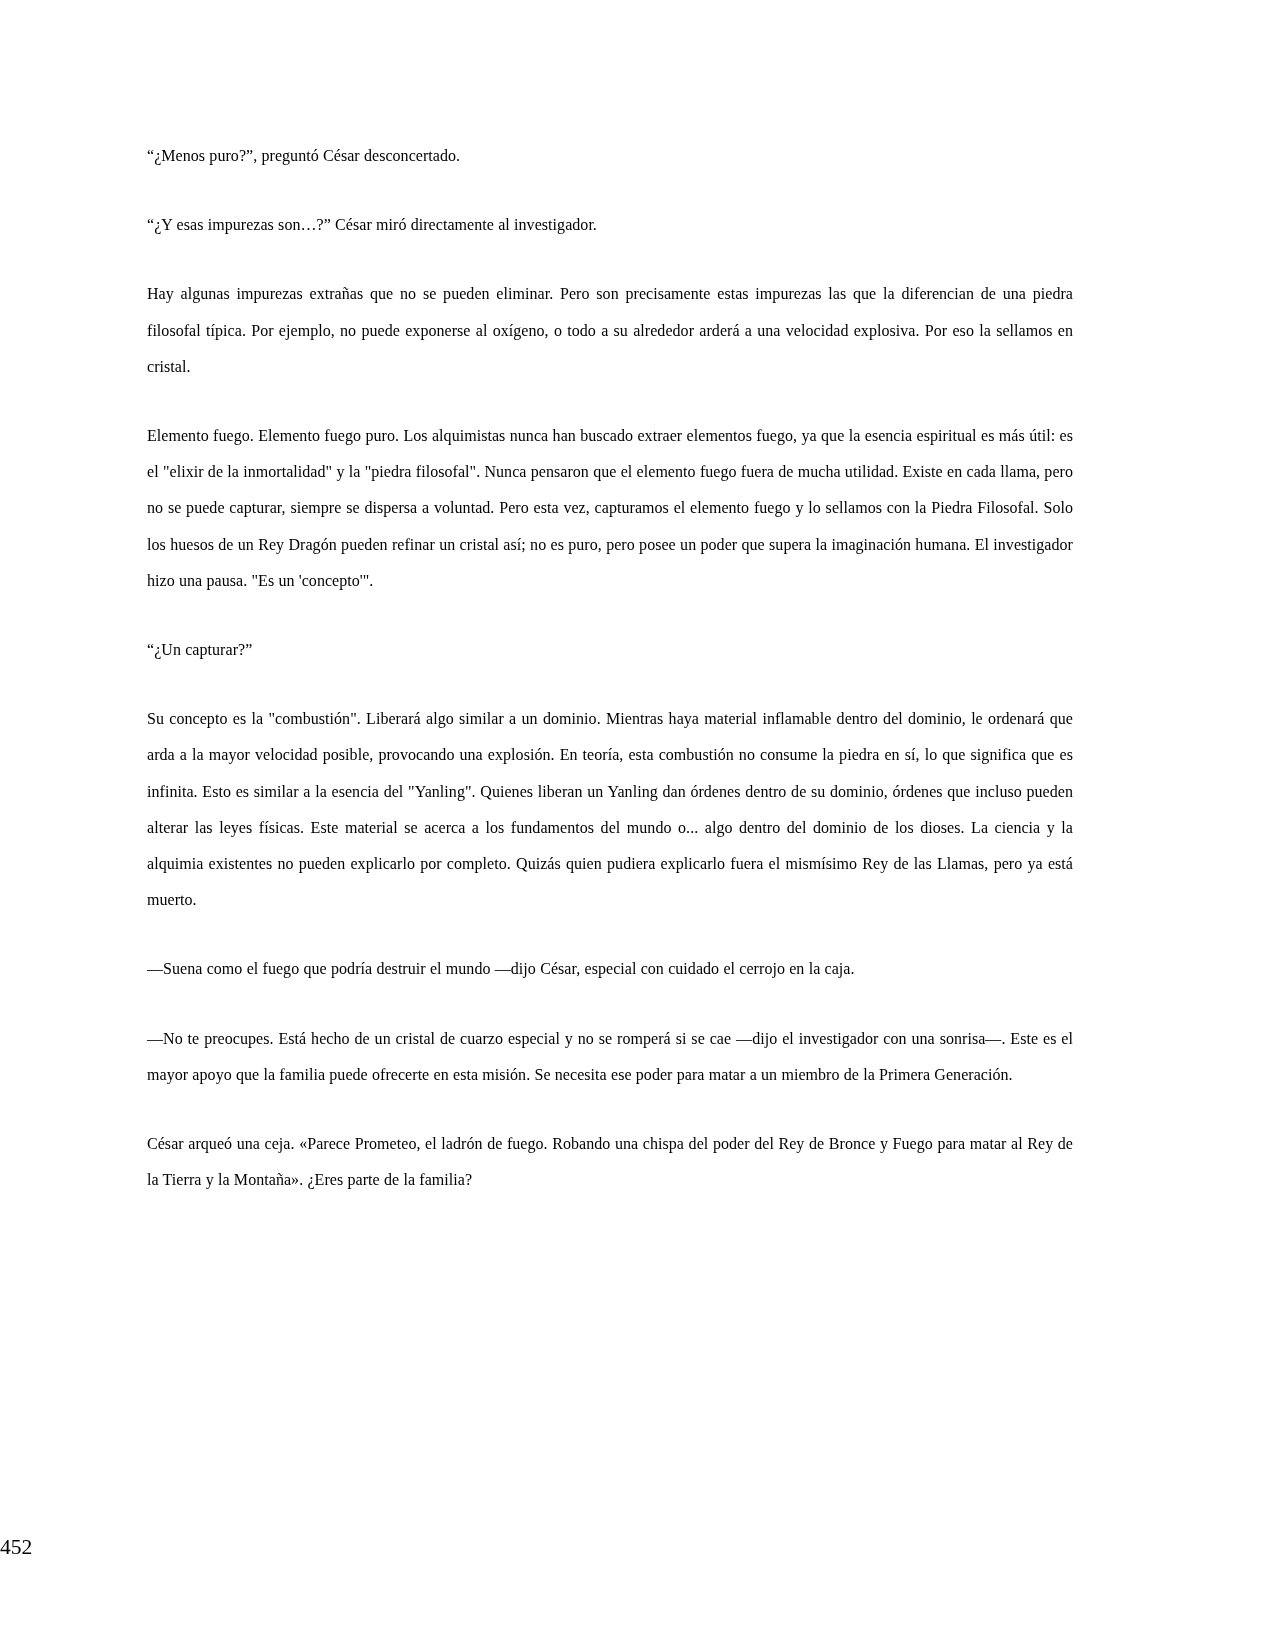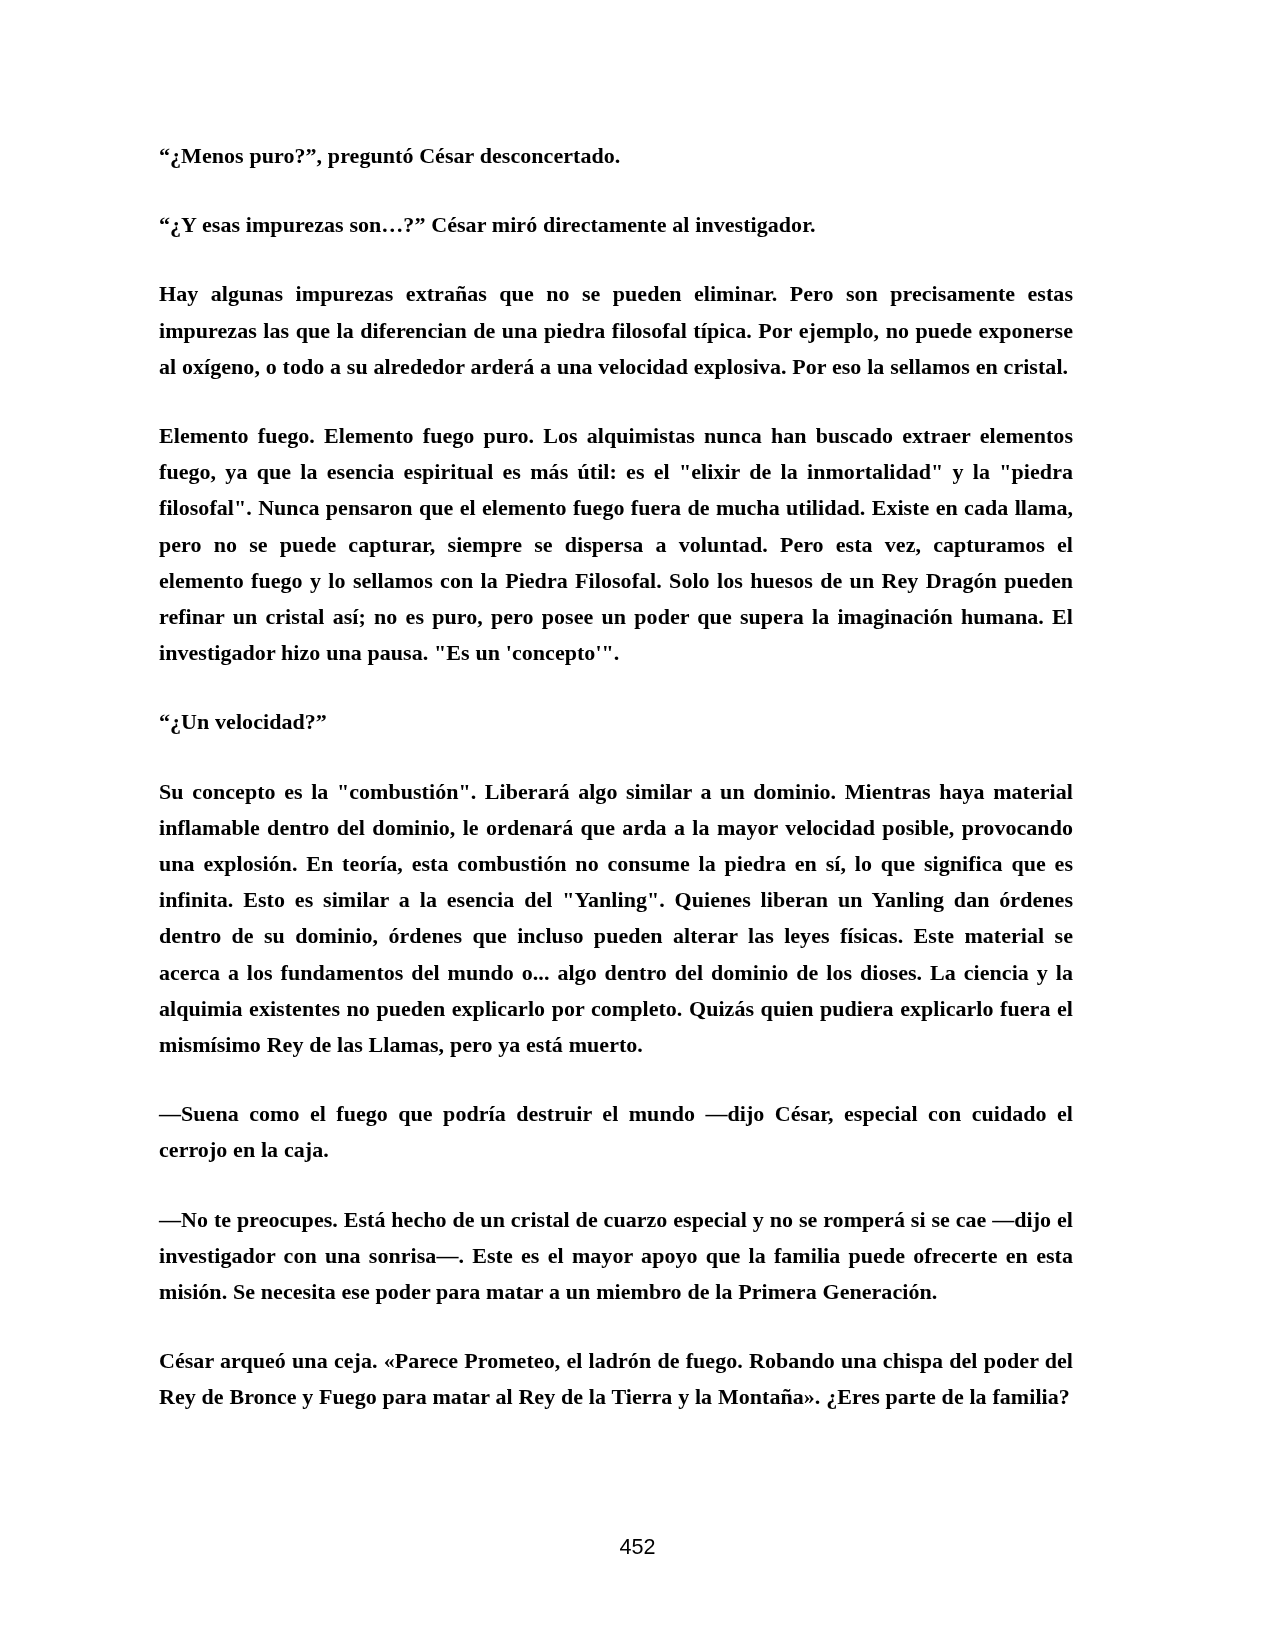--- a/index.html
+++ b/index.html
@@ -23,64 +23,62 @@
     height: 1650px;
     background: #ffffff;
   }
   .text-column {
     position: absolute;
     left: 143px;
     top: 138px;
     width: 930px;
   }
   p.para {
-    margin: 0 0 33px 16px;
-    font-size: 22px;
+    margin: 0 0 33px 4px;
+    font-size: 16px;
     line-height: 36.2px;
     text-align: justify;
     text-justify: inter-word;
     letter-spacing: 0.05px;
     word-spacing: 0.2px;
-    font-weight: bold;
     -webkit-font-smoothing: antialiased;
   }
   p.para:last-of-type {
     margin-bottom: 0;
   }
   
   p.para.short {
     text-align: left;
   }
   .page-number {
     position: absolute;
     left: 0;
     top: 1532px;
     width: 1275px;
-    text-align: center;
     font-size: 21.6px;
     line-height: 30px;
-    font-family: Liberation Sans, sans-serif;
+    font-family: Liberation Serif, serif;
   }
 </style>
 </head>
 <body>
 
 <div class="page">
 
   <div class="text-column">
 
     <p class="para short">“¿Menos puro?”, preguntó César desconcertado.</p>
 
     <p class="para short">“¿Y esas impurezas son…?” César miró directamente al investigador.</p>
 
     <p class="para">Hay algunas impurezas extrañas que no se pueden eliminar. Pero son precisamente estas impurezas las que la diferencian de una piedra filosofal típica. Por ejemplo, no puede exponerse al oxígeno, o todo a su alrededor arderá a una velocidad explosiva. Por eso la sellamos en cristal.</p>
 
     <p class="para">Elemento fuego. Elemento fuego puro. Los alquimistas nunca han buscado extraer elementos fuego, ya que la esencia espiritual es más útil: es el "elixir de la inmortalidad" y la "piedra filosofal". Nunca pensaron que el elemento fuego fuera de mucha utilidad. Existe en cada llama, pero no se puede capturar, siempre se dispersa a voluntad. Pero esta vez, capturamos el elemento fuego y lo sellamos con la Piedra Filosofal. Solo los huesos de un Rey Dragón pueden refinar un cristal así; no es puro, pero posee un poder que supera la imaginación humana. El investigador hizo una pausa. "Es un 'concepto'".</p>
 
-    <p class="para short">“¿Un velocidad?”</p>
+    <p class="para short">“¿Un capturar?”</p>
 
     <p class="para">Su concepto es la "combustión". Liberará algo similar a un dominio. Mientras haya material inflamable dentro del dominio, le ordenará que arda a la mayor velocidad posible, provocando una explosión. En teoría, esta combustión no consume la piedra en sí, lo que significa que es infinita. Esto es similar a la esencia del "Yanling". Quienes liberan un Yanling dan órdenes dentro de su dominio, órdenes que incluso pueden alterar las leyes físicas. Este material se acerca a los fundamentos del mundo o... algo dentro del dominio de los dioses. La ciencia y la alquimia existentes no pueden explicarlo por completo. Quizás quien pudiera explicarlo fuera el mismísimo Rey de las Llamas, pero ya está muerto.</p>
 
     <p class="para">—Suena como el fuego que podría destruir el mundo —dijo César, especial con cuidado el cerrojo en la caja.</p>
 
     <p class="para">—No te preocupes. Está hecho de un cristal de cuarzo especial y no se romperá si se cae —dijo el investigador con una sonrisa—. Este es el mayor apoyo que la familia puede ofrecerte en esta misión. Se necesita ese poder para matar a un miembro de la Primera Generación.</p>
 
     <p class="para">César arqueó una ceja. «Parece Prometeo, el ladrón de fuego. Robando una chispa del poder del Rey de Bronce y Fuego para matar al Rey de la Tierra y la Montaña». ¿Eres parte de la familia?</p>
 
 

